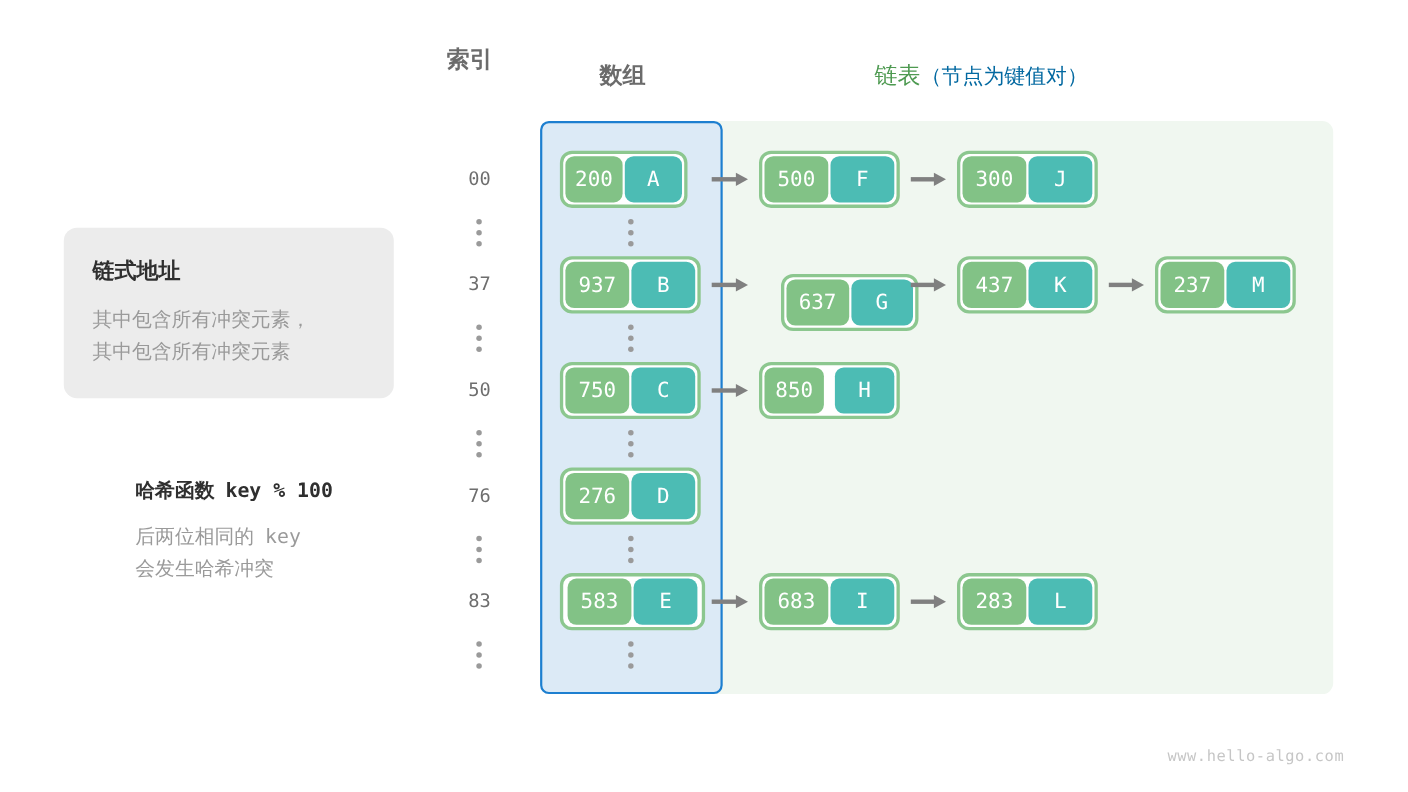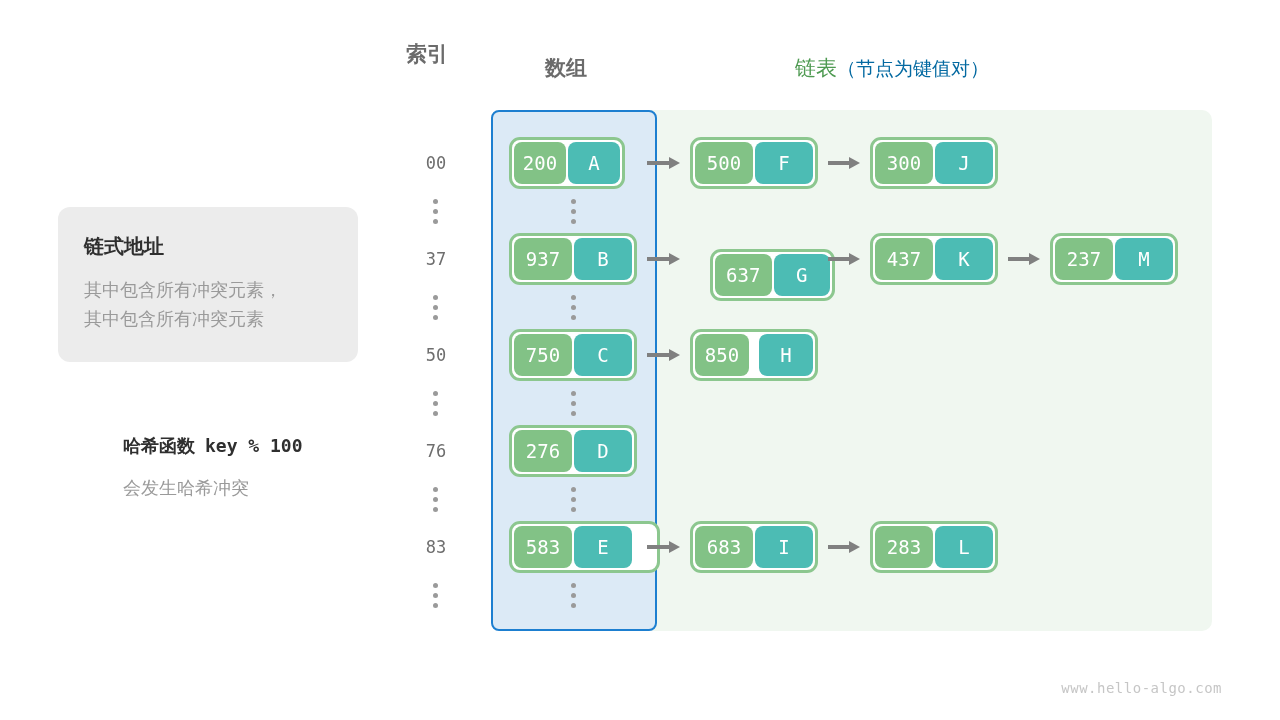--- a/index.html
+++ b/index.html
@@ -317,21 +317,21 @@
       <i></i>
       <i></i>
       <i></i>
     </div>
     <div class="vdots" style="left: 571px; top: 487px;">
       <i></i>
       <i></i>
       <i></i>
     </div>
     <div class="index-label" style="top: 537px;">83</div>
-    <div class="node" style="left: 509px; top: 521px; width: 151px;">
+    <div class="node" style="left: 509px; top: 521px; width: 132px; justify-content: center;">
       <div class="key">583</div>
       <div class="val">E</div>
     </div>
     <div class="node" style="left: 690px; top: 521px; width: 128px;">
       <div class="key">683</div>
       <div class="val">I</div>
     </div>
     <div class="arrow" style="left: 647px; top: 541px; width: 33px;">
       <div class="shaft"></div>
       <div class="head"></div>
@@ -359,16 +359,19 @@
 <div id="info-card">
   <div class="card-title">链式地址</div>
   <div class="card-line">其中包含所有冲突元素，</div>
   <div class="card-line">其中包含所有冲突元素</div>
 </div>
 
 <div id="hash-block">
   <div class="hash-title">
     <span>哈希函数</span>&nbsp;&nbsp;<span class="mono">key % 100</span>
   </div>
+  <div class="hash-line">
+    <span>后两位相同的</span>&nbsp;&nbsp;<span class="mono">key</span>
+  </div>
   <div class="hash-line">会发生哈希冲突</div>
 </div>
 
 <div id="watermark">www.hello-algo.com</div>
 
 </body></html>

